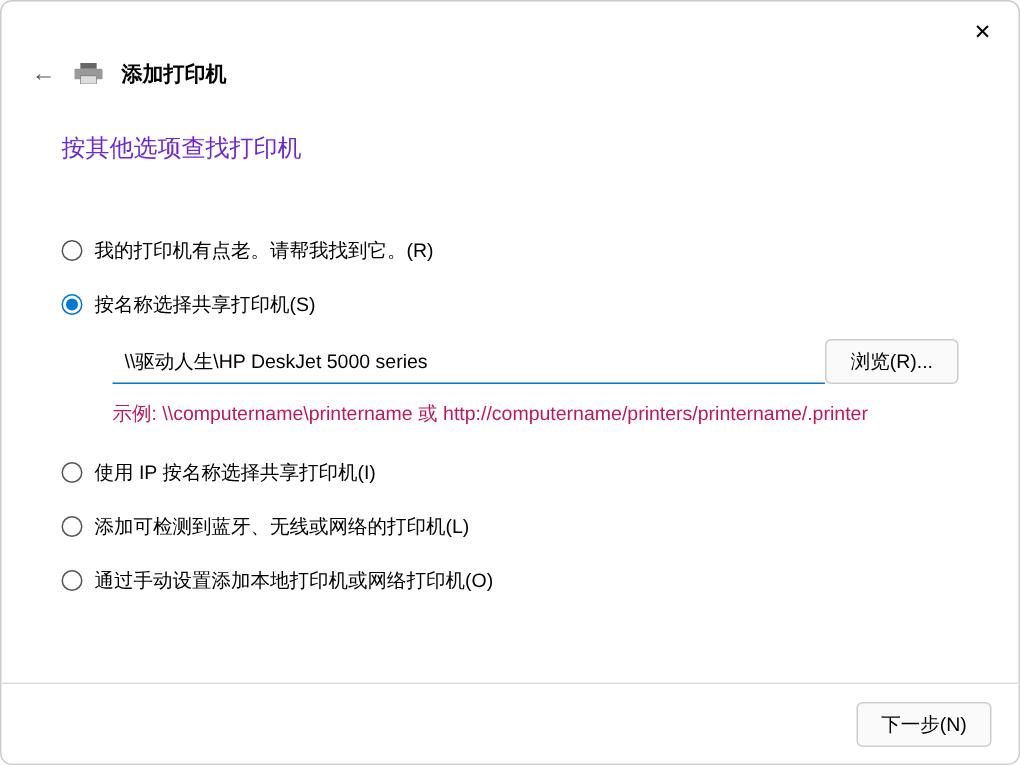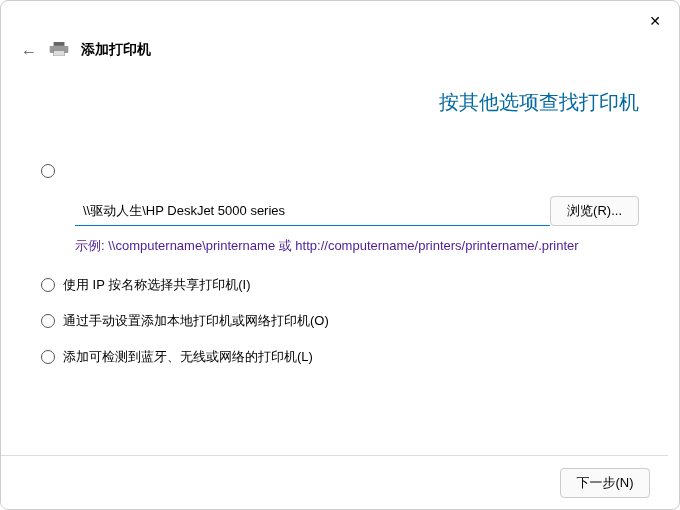--- a/index.html
+++ b/index.html
@@ -18,42 +18,42 @@
       cursor: pointer; font-size: 14px; color: #000;
     }
     .header {
       display: flex; align-items: center; gap: 12px;
       padding: 40px 20px 0 20px;
     }
     .back-arrow { font-size: 16px; color: #555; cursor: pointer; }
     .printer-icon { width: 20px; height: 14px; }
     .header-title { font-size: 14px; font-weight: bold; }
     .content { padding: 20px 40px 0 40px; }
-    .page-title { font-size: 20px; color: #0369a1; font-weight: normal; margin: 10px 0 48px 0; text-align: right; }
+    .page-title { font-size: 16px; color: #6d28d9; font-weight: normal; margin: 10px 0 48px 0; }
     .radio-group { margin-bottom: 18px; }
     .radio-line { display: flex; align-items: center; gap: 8px; cursor: pointer; }
     .radio { width: 14px; height: 14px; border: 1px solid #555; border-radius: 50%; flex-shrink: 0; display: flex; align-items: center; justify-content: center; }
     .radio.selected { border-color: #0078d4; }
     .radio.selected::after { content: ""; width: 8px; height: 8px; background: #0078d4; border-radius: 50%; }
     .radio-label { font-size: 13px; }
     .shared-box { margin: 14px 0 10px 34px; display: flex; align-items: center; gap: 0; }
     .shared-input {
       flex: 1; height: 30px; padding: 0 8px;
       font-family: inherit; font-size: 13px;
       border: none; border-bottom: 1.5px solid #0078d4;
       outline: none;
     }
     .browse-btn {
       padding: 5px 16px; font-size: 13px; font-family: Liberation Sans, sans-serif;
       background: #fafafa; border: 1px solid #ccc; border-radius: 4px;
       cursor: pointer;
     }
-    .example-text { margin: 6px 0 20px 34px; font-size: 13px; color: #4c1d95; line-height: 1.5; }
+    .example-text { margin: 6px 0 20px 34px; font-size: 13px; color: #be185d; line-height: 1.5; }
     .footer {
-      position: absolute; bottom: 0; left: 0; right: 11px;
+      position: absolute; bottom: 0; left: 0; right: 0;
       height: 54px; border-top: 1px solid #ddd;
       display: flex; justify-content: flex-end; align-items: center;
       gap: 10px; padding: 0 18px; background: #fff;
     }
     .footer-btn {
       min-width: 90px; height: 30px;
       font-family: inherit; font-size: 13px;
       background: #fafafa; border: 1px solid #ccc; border-radius: 4px;
       cursor: pointer;
     }
@@ -76,48 +76,53 @@
   </span>
   <span class="header-title">添加打印机</span>
 </div>
 
 <div class="content">
   <h1 class="page-title">按其他选项查找打印机</h1>
 
   <div class="radio-group">
     <div class="radio-line">
       <span class="radio"></span>
+      <span class="radio-label">我的打印机有点老。请帮我找到它。(R)</span>
     </div>
   </div>
 
   <div class="radio-group">
+    <div class="radio-line">
+      <span class="radio selected"></span>
+      <span class="radio-label">按名称选择共享打印机(S)</span>
+    </div>
     <div class="shared-box">
       <input class="shared-input" type="text" value="\\驱动人生\HP DeskJet 5000 series" style="">
       <button class="browse-btn">浏览(R)...</button>
     </div>
     <div class="example-text">示例: \\computername\printername 或 http://computername/printers/printername/.printer</div>
   </div>
 
   <div class="radio-group">
     <div class="radio-line">
       <span class="radio"></span>
       <span class="radio-label">使用 IP 按名称选择共享打印机(I)</span>
     </div>
   </div>
 
   <div class="radio-group">
     <div class="radio-line">
       <span class="radio"></span>
-      <span class="radio-label">通过手动设置添加本地打印机或网络打印机(O)</span>
+      <span class="radio-label">添加可检测到蓝牙、无线或网络的打印机(L)</span>
     </div>
   </div>
 
   <div class="radio-group">
     <div class="radio-line">
       <span class="radio"></span>
-      <span class="radio-label">添加可检测到蓝牙、无线或网络的打印机(L)</span>
+      <span class="radio-label">通过手动设置添加本地打印机或网络打印机(O)</span>
     </div>
   </div>
 </div>
 
 <div class="footer">
   <button class="footer-btn">下一步(N)</button>
 </div>
 
 </body></html>

